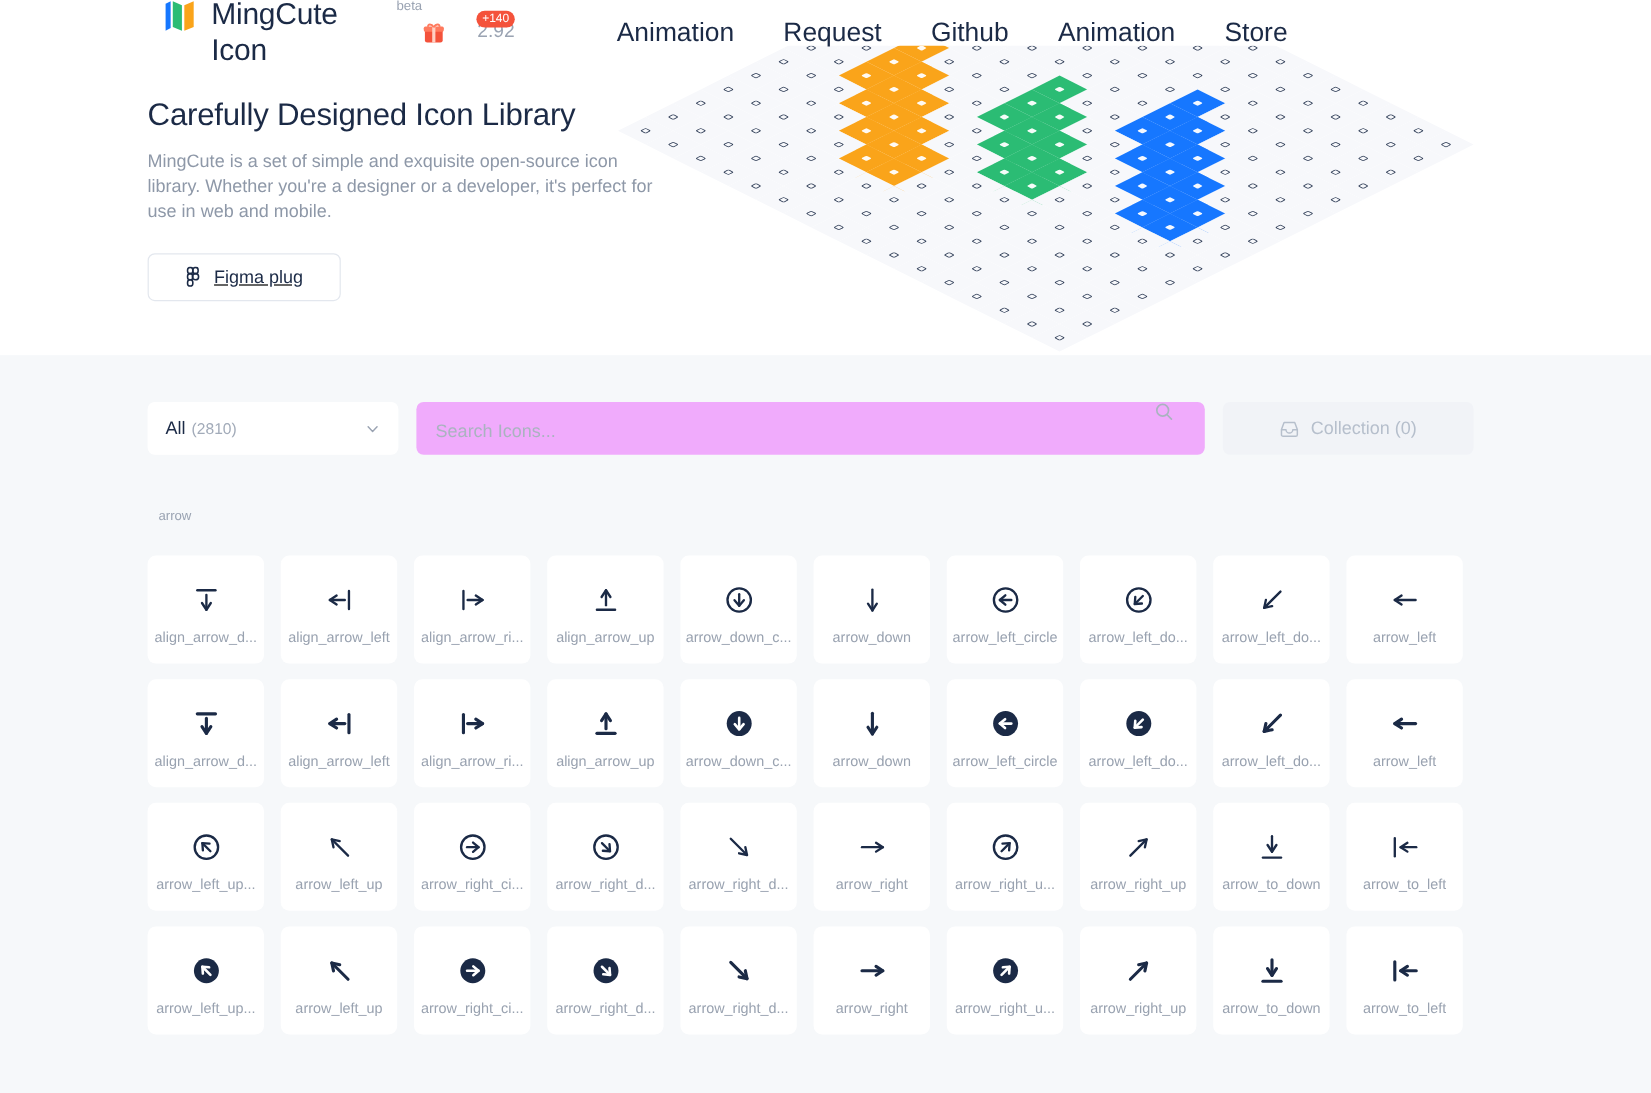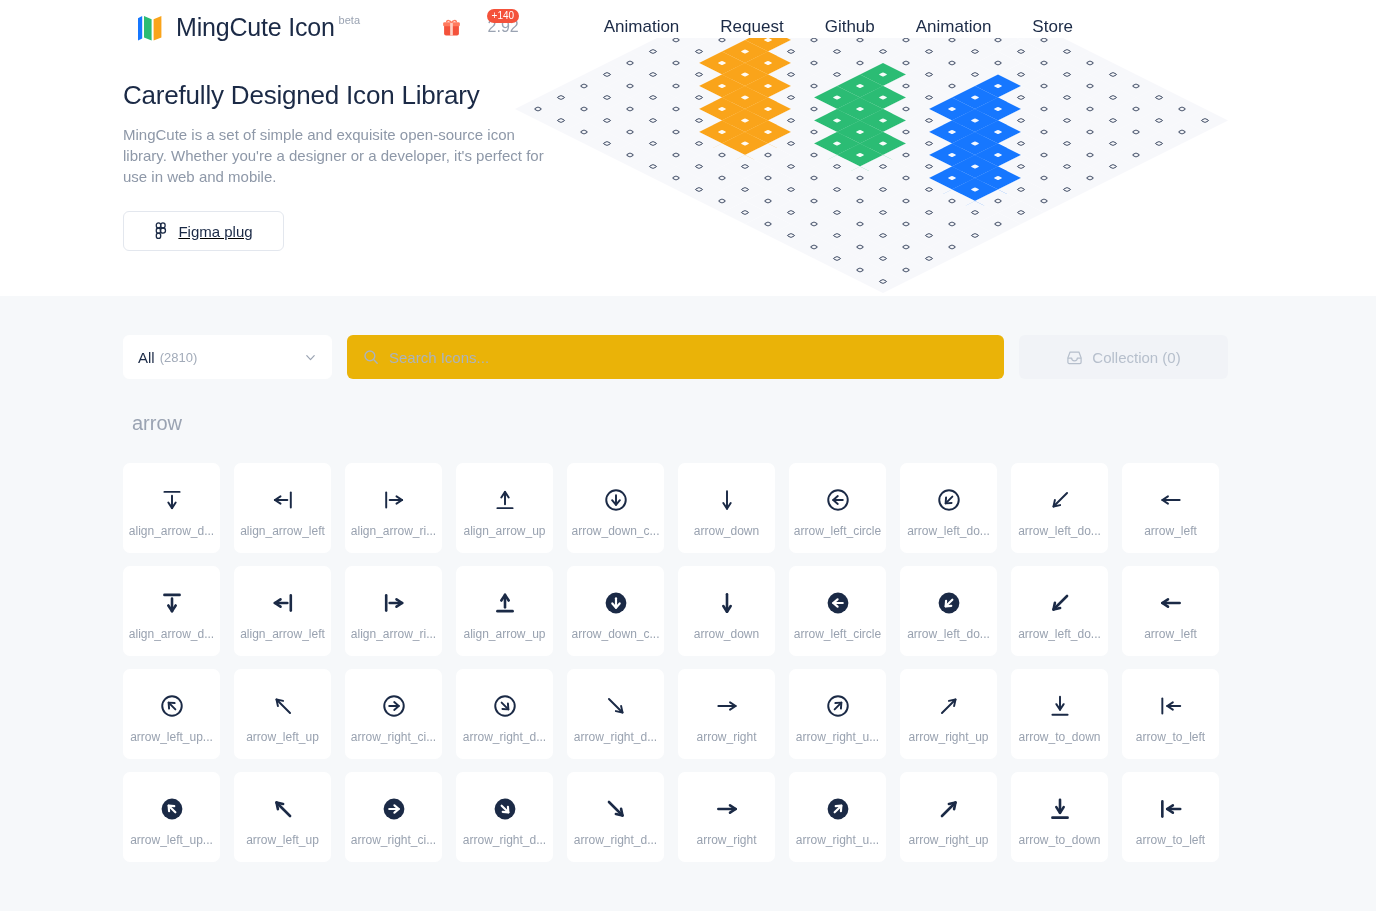--- a/index.html
+++ b/index.html
@@ -31,21 +31,21 @@
   .version-wrap { position: relative; display: flex; align-items: center; margin-right: 44px; gap: 20px; }
   .gift-icon { width: 19px; height: 19px; margin-right: 7px; }
   .version-num { font-size: 16px; color: #9aa3b2; }
   .plus-badge {
     position: absolute; top: -9px; left: 45px;
     background: #f4523b; color: #fff; font-size: 10px; font-weight: normal;
     border-radius: 9px; padding: 1px 5px 2px 5px; line-height: 11px;
     white-space: nowrap;
   }
   .nav-link {
-    font-size: 17px; color: #1b2a46; margin-left: 41px; cursor: pointer;
+    font-size: 22px; color: #1b2a46; margin-left: 41px; cursor: pointer;
     text-decoration: none; white-space: nowrap;
   }
   .nav-link:first-child { margin-left: 0; }
 
   
   .hero {
     position: absolute; top: 0; left: 0; width: 1376px; height: 296px;
     background: #ffffff; overflow: hidden;
   }
   .hero-art {
@@ -79,40 +79,40 @@
   }
   .select-box {
     width: 209px; height: 44px; background: #fff; border-radius: 6px;
     display: flex; align-items: center; padding: 0 14px; cursor: pointer;
     border: 1px solid #fff;
   }
   .select-label { font-size: 15px; color: #1b2a46; }
   .select-count { font-size: 13px; color: #a2abb9; margin-left: 5px; }
   .chev { margin-left: auto; width: 13px; height: 13px; }
   .search-box {
-    width: 657px; height: 44px; background: #eab308; border-radius: 6px;
-    display: flex; align-items: center; padding: 0 16px; margin-left: 15px;
+    width: 657px; height: 44px; background: #f0abfc; border-radius: 6px;
+    display: flex; align-items: flex-end; padding: 0 16px; margin-left: 15px; flex-direction: column;
   }
   .search-icon { width: 16px; height: 16px; flex-shrink: 0; margin-right: 10px; }
   .search-input {
     border: none; outline: none; font-size: 15px; color: #1b2a46;
     width: 100%; background: transparent; font-family: "Liberation Sans", sans-serif;
   }
   .search-input::placeholder { color: #aab3c0; }
   .collection-btn {
     width: 209px; height: 44px; border-radius: 6px; margin-left: 15px;
     display: flex; align-items: center; justify-content: center; cursor: pointer;
     background: #f1f3f7;
   }
   .collection-icon { width: 17px; height: 17px; margin-right: 9px; }
   .collection-label { font-size: 15px; color: #b6bfcc; }
 
   .section-title {
-    position: absolute; top: 116px; left: 132px;
-    font-size: 20px; color: #9aa3b2;
+    position: absolute; top: 128px; left: 132px;
+    font-size: 11px; color: #9aa3b2;
   }
 
   .grid {
     position: absolute; top: 167px; left: 123px;
     display: grid; grid-template-columns: repeat(10, 97px);
     gap: 13px 14px;
   }
   .icon-card {
     width: 97px; height: 90px; background: #fff; border-radius: 7px;
     display: flex; flex-direction: column; align-items: center; justify-content: flex-start;

